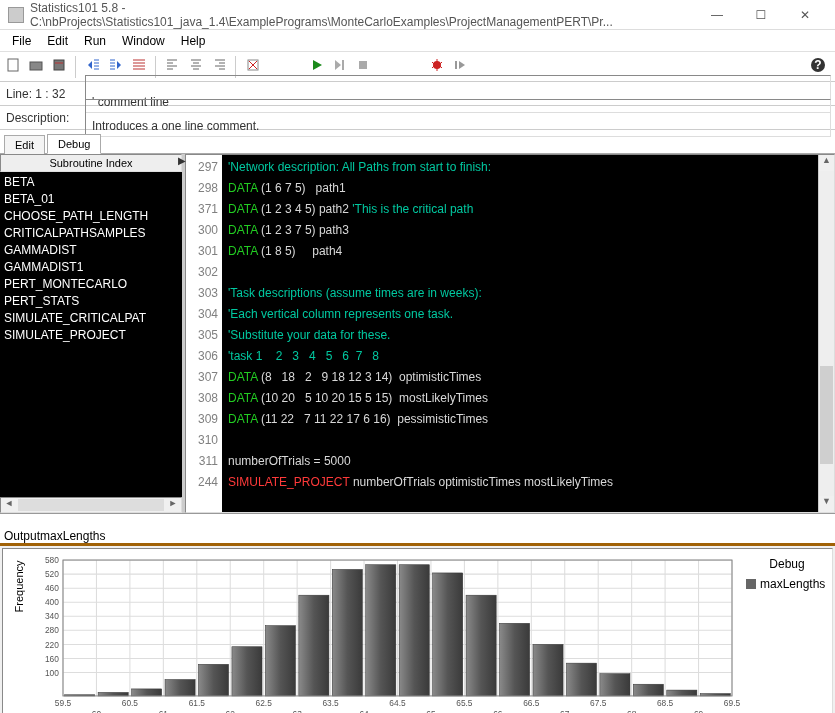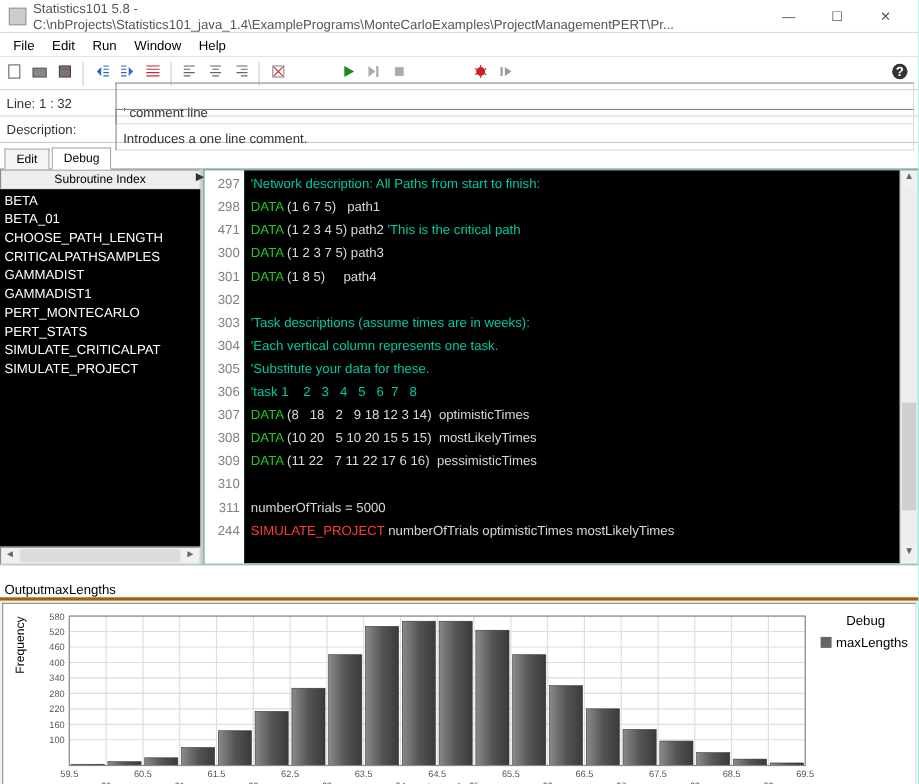--- a/index.html
+++ b/index.html
@@ -11,21 +11,21 @@
 .titlebar .win-btn { width: 44px; height: 28px; display: flex; align-items: center; justify-content: center; color: #555; font-size: 12px; cursor: pointer; }
 
 .menubar { height: 22px; background: #fff; display: flex; align-items: center; padding: 0 4px; border-bottom: 1px solid #e0e0e0; }
 .menubar .menu-item { padding: 2px 8px; cursor: pointer; }
 
 .toolbar { height: 30px; background: #fff; display: flex; align-items: center; padding: 2px 4px; border-bottom: 1px solid #ccc; gap: 1px; }
 .toolbar .tb-btn { width: 22px; height: 22px; display: flex; align-items: center; justify-content: center; border: 1px solid transparent; cursor: pointer; }
 .toolbar .tb-sep { width: 6px; height: 22px; border-left: 1px solid #ccc; margin: 0 2px; }
 .toolbar .spacer { flex: 1; }
 
-.info-row { height: 24px; background: #fff; display: flex; align-items: center; border-bottom: 1px solid #ccc; font-size: 11px; gap: 20px; }
+.info-row { height: 24px; background: #fff; display: flex; align-items: center; border-bottom: 1px solid #ccc; font-size: 11px; }
 .info-row .label { width: 85px; padding: 0 6px; color: #333; }
 .info-row .value-box { flex: 1; border: 1px inset #ddd; padding: 18px 6px; color: #333; margin-right: 4px; height: 20px; line-height: 16px; }
 .info-row .lineinfo-box { width: 725px; }
 
 .tabstrip { height: 24px; background: #fff; display: flex; align-items: flex-end; border-bottom: 1px solid #aaa; padding: 0 4px; }
 .tabstrip .tab { padding: 3px 10px; border: 1px solid #aaa; border-bottom: none; margin-right: 2px; background: #f4f4f4; cursor: pointer; font-size: 11px; position: relative; top: 1px; }
 .tabstrip .tab.active { background: #fff; border-bottom: 1px solid #fff; text-align: right; }
 
 .workarea { display: flex; height: 360px; background: #5eead4; border-bottom: 1px solid #999; }
 .side-panel { width: 185px; display: flex; flex-direction: column; border-right: 3px solid #ccc; }
@@ -211,21 +211,21 @@
       <div class="arrow">◄</div>
       <div class="thumb"></div>
       <div class="arrow">►</div>
     </div>
   </div>
   <div class="editor-wrap">
     <div class="splitter-triangle">▶</div>
     <div class="gutter" id="gutter">
         <div>297</div>
         <div>298</div>
-        <div>471</div>
+        <div>371</div>
         <div>300</div>
         <div>301</div>
         <div>302</div>
         <div>303</div>
         <div>304</div>
         <div>305</div>
         <div>306</div>
         <div>307</div>
         <div>308</div>
         <div>309</div>

